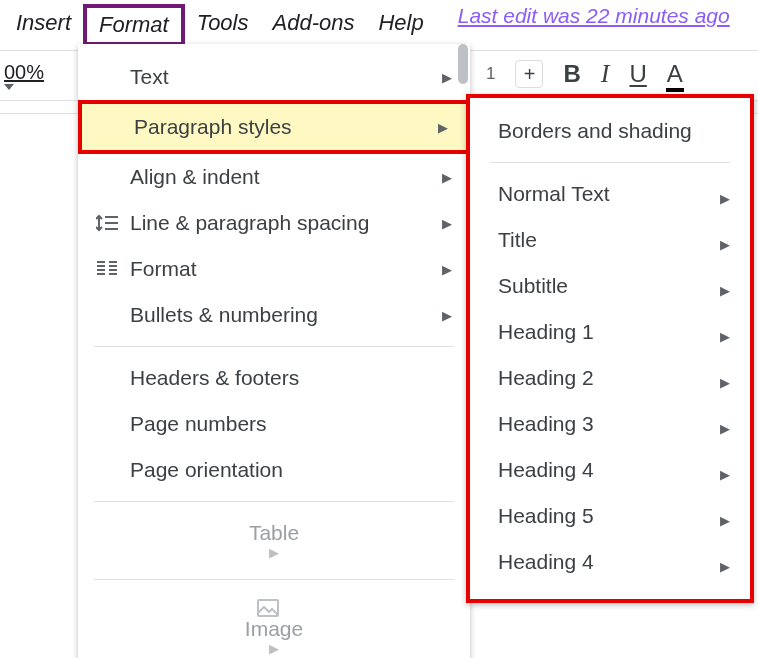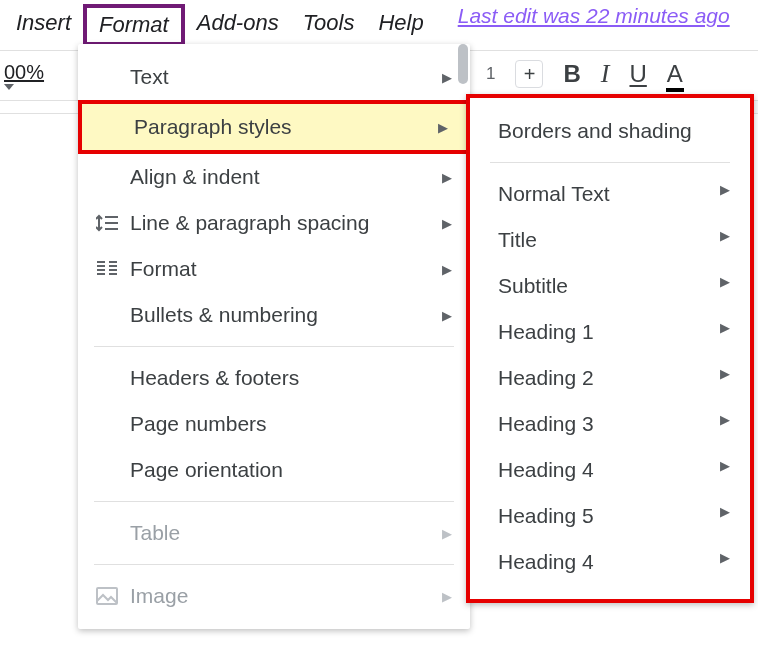--- a/index.html
+++ b/index.html
@@ -145,21 +145,21 @@
   }
   .menu-item .arrow {
     color: #5f6368;
     font-size: 13px;
   }
   .menu-sep {
     height: 1px;
     background: #e0e0e0;
     margin: 8px 16px;
   }
-  .menu-item.disabled { color: #9aa0a6; }
+  .menu-item.disabled { color: #9aa0a6; flex-direction: column; }
   .menu-item.disabled .icon-slot { color: #bdc1c6; }
   .menu-item.disabled .arrow { color: #bdc1c6; }
 
   
   .scroll-ind {
     position: absolute;
     top: 0;
     right: 2px;
     width: 10px;
     height: 40px;
@@ -174,21 +174,21 @@
     top: 94px;
     width: 288px;
     background: #fff;
     box-shadow: 0 2px 6px rgba(0,0,0,0.25);
     border: 4px solid #e60000;
     padding: 10px 0 14px 0;
     z-index: 11;
   }
   .sub-item {
     display: flex;
-    align-items: flex-start;
+    align-items: flex-end;
     padding: 11px 20px 11px 28px;
     font-size: 21px;
     color: #3c4043;
     cursor: pointer;
     position: relative;
   }
   .sub-item .label {
     flex: 1;
   }
   .sub-item .arrow {
@@ -203,22 +203,22 @@
 
   
   svg { display: block; }
 </style>
 </head>
 <body>
 
 <div class="menubar">
   <div class="menubar-item"><span>Insert</span></div>
   <div class="menubar-item menubar-format"><span>Format</span></div>
+  <div class="menubar-item"><span>Tools</span></div>
   <div class="menubar-item"><span>Add-ons</span></div>
-  <div class="menubar-item"><span>Tools</span></div>
   <div class="menubar-item"><span>Help</span></div>
   <a class="last-edit"><span>Last edit was 22 minutes ago</span></a>
 </div>
 
 <div class="toolbar">
   <div class="zoom">
     <span>00%</span>
     <span class="zoom-caret">
       <svg width="10" height="6" viewBox="0 0 10 6">
           <path d="M0 0 L5 6 L10 0 Z" fill="#5f6368"></path>

